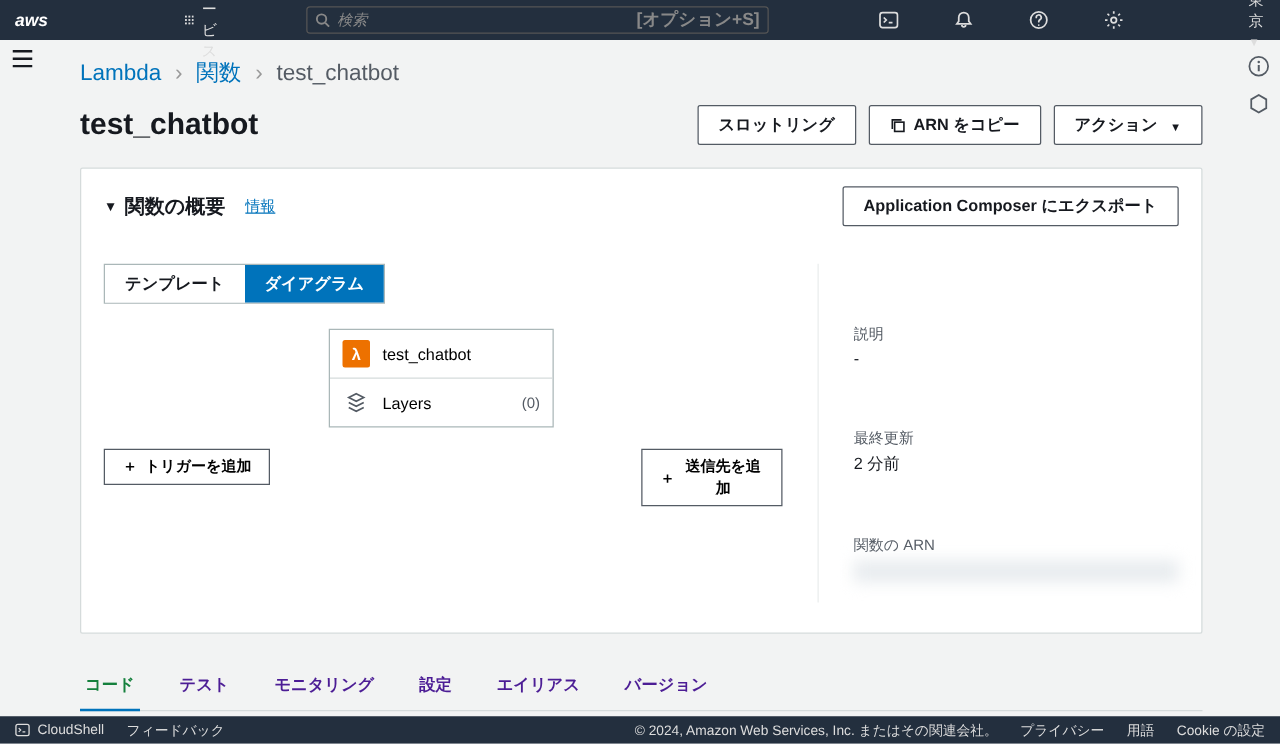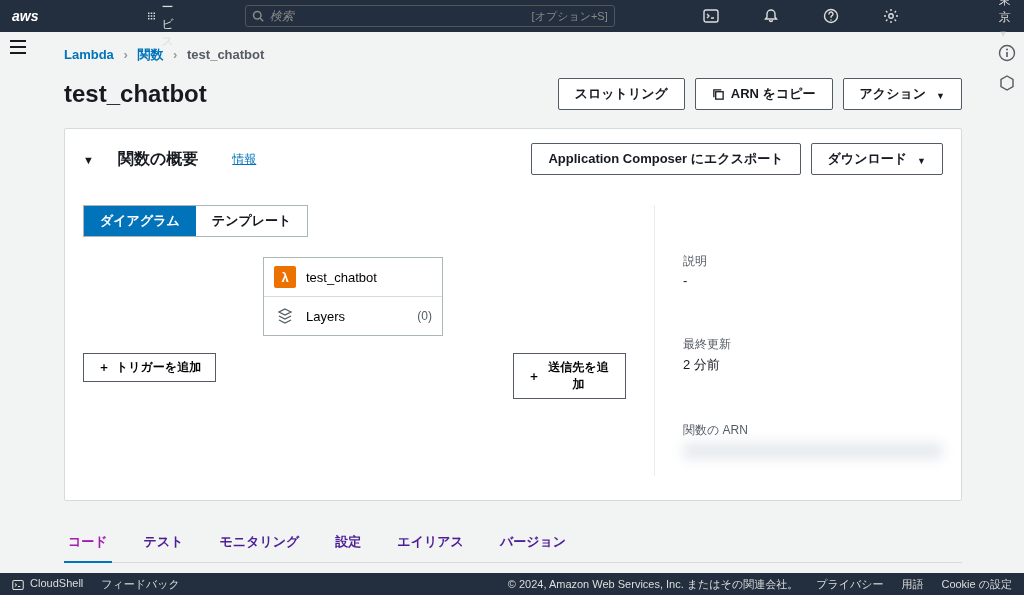--- a/index.html
+++ b/index.html
@@ -4,51 +4,51 @@
 <style>
 * { box-sizing: border-box; margin: 0; padding: 0; font-family: "Amazon Ember", "Helvetica Neue", Arial, sans-serif; }
 body { width: 1024px; height: 595px; overflow: hidden; background: #f2f3f3; position: relative; }
 
 
 .topnav { height: 32px; background: #232f3e; display: flex; align-items: center; color: #ddd; font-size: 12px; gap: 44px; }
 .topnav .aws-logo { padding: 0 12px; font-weight: bold; font-style: italic; font-size: 14px; color: #fff; }
 .topnav .grid-icon { width: 16px; margin-right: 6px; }
 .topnav .services { padding: 0 10px; display: flex; align-items: center; cursor: pointer; }
 .topnav .search { flex: 0 0 370px; display: flex; align-items: center; border: 1px solid #555; border-radius: 3px; height: 22px; margin-left: 8px; padding: 0 6px; color: #888; }
-.topnav .search .kbd { margin-left: auto; font-size: 11px; }
+.topnav .search .kbd { margin-left: auto; font-size: 14px; font-weight: bold; }
 .topnav .spacer { flex: 1; }
 .topnav .icon-btn { width: 32px; text-align: center; cursor: pointer; }
 .topnav .region, .topnav .account { padding: 0 12px; cursor: pointer; }
 .topnav .sep { width: 1px; height: 18px; background: #444; }
 
 
 .left-rail { position: absolute; left: 0; top: 32px; width: 36px; height: 30px; display: flex; align-items: center; justify-content: center; cursor: pointer; }
 
 
 .right-rail { position: absolute; right: 0; top: 32px; width: 34px; padding-top: 12px; display: flex; flex-direction: column; align-items: center; gap: 12px; }
 .right-rail div { cursor: pointer; color: #545b64; }
 
 
 .main { position: absolute; left: 36px; right: 34px; top: 32px; bottom: 22px; padding: 14px 28px; overflow: hidden; }
 
-.breadcrumb { font-size: 13px; color: #545b64; margin-bottom: 14px; font-weight: bold; }
+.breadcrumb { font-size: 18px; color: #545b64; margin-bottom: 14px; }
 .breadcrumb a { color: #0073bb; text-decoration: none; }
 .breadcrumb .chev { margin: 0 6px; color: #999; }
 
 .page-header { display: flex; align-items: center; margin-bottom: 18px; }
 .page-header h1 { font-size: 24px; font-weight: 700; color: #16191f; }
 .page-header .actions { margin-left: auto; display: flex; gap: 10px; }
 
 .btn { background: #fff; border: 1px solid #545b64; border-radius: 2px; padding: 6px 16px; font-size: 13px; font-weight: 600; color: #16191f; cursor: pointer; display: flex; align-items: center; gap: 6px; }
 .btn .caret::after { content: "▼"; font-size: 9px; margin-left: 4px; }
 
 
 .panel { background: #fff; border: 1px solid #d5dbdb; border-radius: 2px; }
 .overview-head { display: flex; align-items: center; padding: 14px 18px; }
-.overview-head .title { font-size: 16px; font-weight: 700; color: #16191f; display: flex; align-items: center; gap: 24px; }
+.overview-head .title { font-size: 16px; font-weight: 700; color: #16191f; display: flex; align-items: center; gap: 6px; }
 .overview-head .title .tri::before { content: "▼"; font-size: 11px; }
 .overview-head .info-link { color: #0073bb; font-size: 12px; margin-left: 10px; font-weight: normal; }
 .overview-head .head-actions { margin-left: auto; display: flex; gap: 10px; padding-left: 24px; }
 
 .overview-body { display: flex; padding: 16px 18px 24px 18px; gap: 28px; }
 
 .diagram-col { flex: 1; }
 .tab-strip { display: flex; border: 1px solid #aab7b8; width: fit-content; margin-bottom: 20px; }
 .tab { padding: 6px 16px; font-size: 13px; font-weight: 600; cursor: pointer; }
 .tab.active { background: #0073bb; color: #fff; }
@@ -72,21 +72,21 @@
 .meta-label { color: #545b64; font-size: 12px; margin-bottom: 3px; margin-top: 48px; }
 .meta-val { margin-bottom: 16px; }
 
 .blurred { filter: blur(6px); background: #e8ecef; height: 18px; border-radius: 2px; }
 
 .highlight-box { border: 5px solid #ff3b30; border-radius: 12px; position: absolute; left: -12px; right: -12px; padding: 10px 12px 14px 12px; }
 
 
 .bottom-tabs { display: flex; gap: 28px; border-bottom: 1px solid #d5dbdb; margin-top: 22px; font-size: 13px; font-weight: 600; }
 .bottom-tabs .btab { padding: 10px 4px; cursor: pointer; color: #4c1d95; }
-.bottom-tabs .btab.active { color: #a21caf; border-bottom: 2px solid #0073bb; margin-bottom: -1px; }
+.bottom-tabs .btab.active { color: #15803d; border-bottom: 2px solid #0073bb; margin-bottom: -1px; }
 
 
 .footer { position: absolute; bottom: 0; left: 0; right: 0; height: 22px; background: #232f3e; color: #ddd; display: flex; align-items: center; font-size: 11px; padding: 0 12px; gap: 18px; }
 .footer .spacer { flex: 1; }
 .footer a { color: #ddd; text-decoration: none; }
 
 svg { display: block; }
 </style>
 </head>
 <body>
@@ -201,32 +201,28 @@
 
   <div class="panel">
     <div class="overview-head">
       <div class="title">
         <span class="tri"></span>
         <span>関数の概要</span>
         <a href="#" class="info-link">情報</a>
       </div>
       <div class="head-actions">
         <button class="btn">Application Composer にエクスポート</button>
-        <button class="btn">
-            <span>ダウンロード</span>
-            <span class="caret"></span>
-          </button>
       </div>
     </div>
 
     <div class="overview-body">
       <div class="diagram-col">
         <div class="tab-strip">
+          <div class="tab inactive">テンプレート</div>
           <div class="tab active">ダイアグラム</div>
-          <div class="tab inactive">テンプレート</div>
         </div>
 
         <div class="diagram-area">
           <div class="fn-box">
             <div class="fn-row top">
               <div class="lambda-icon">λ</div>
               <span>test_chatbot</span>
             </div>
             <div class="fn-row">
               <div class="layers-icon">

